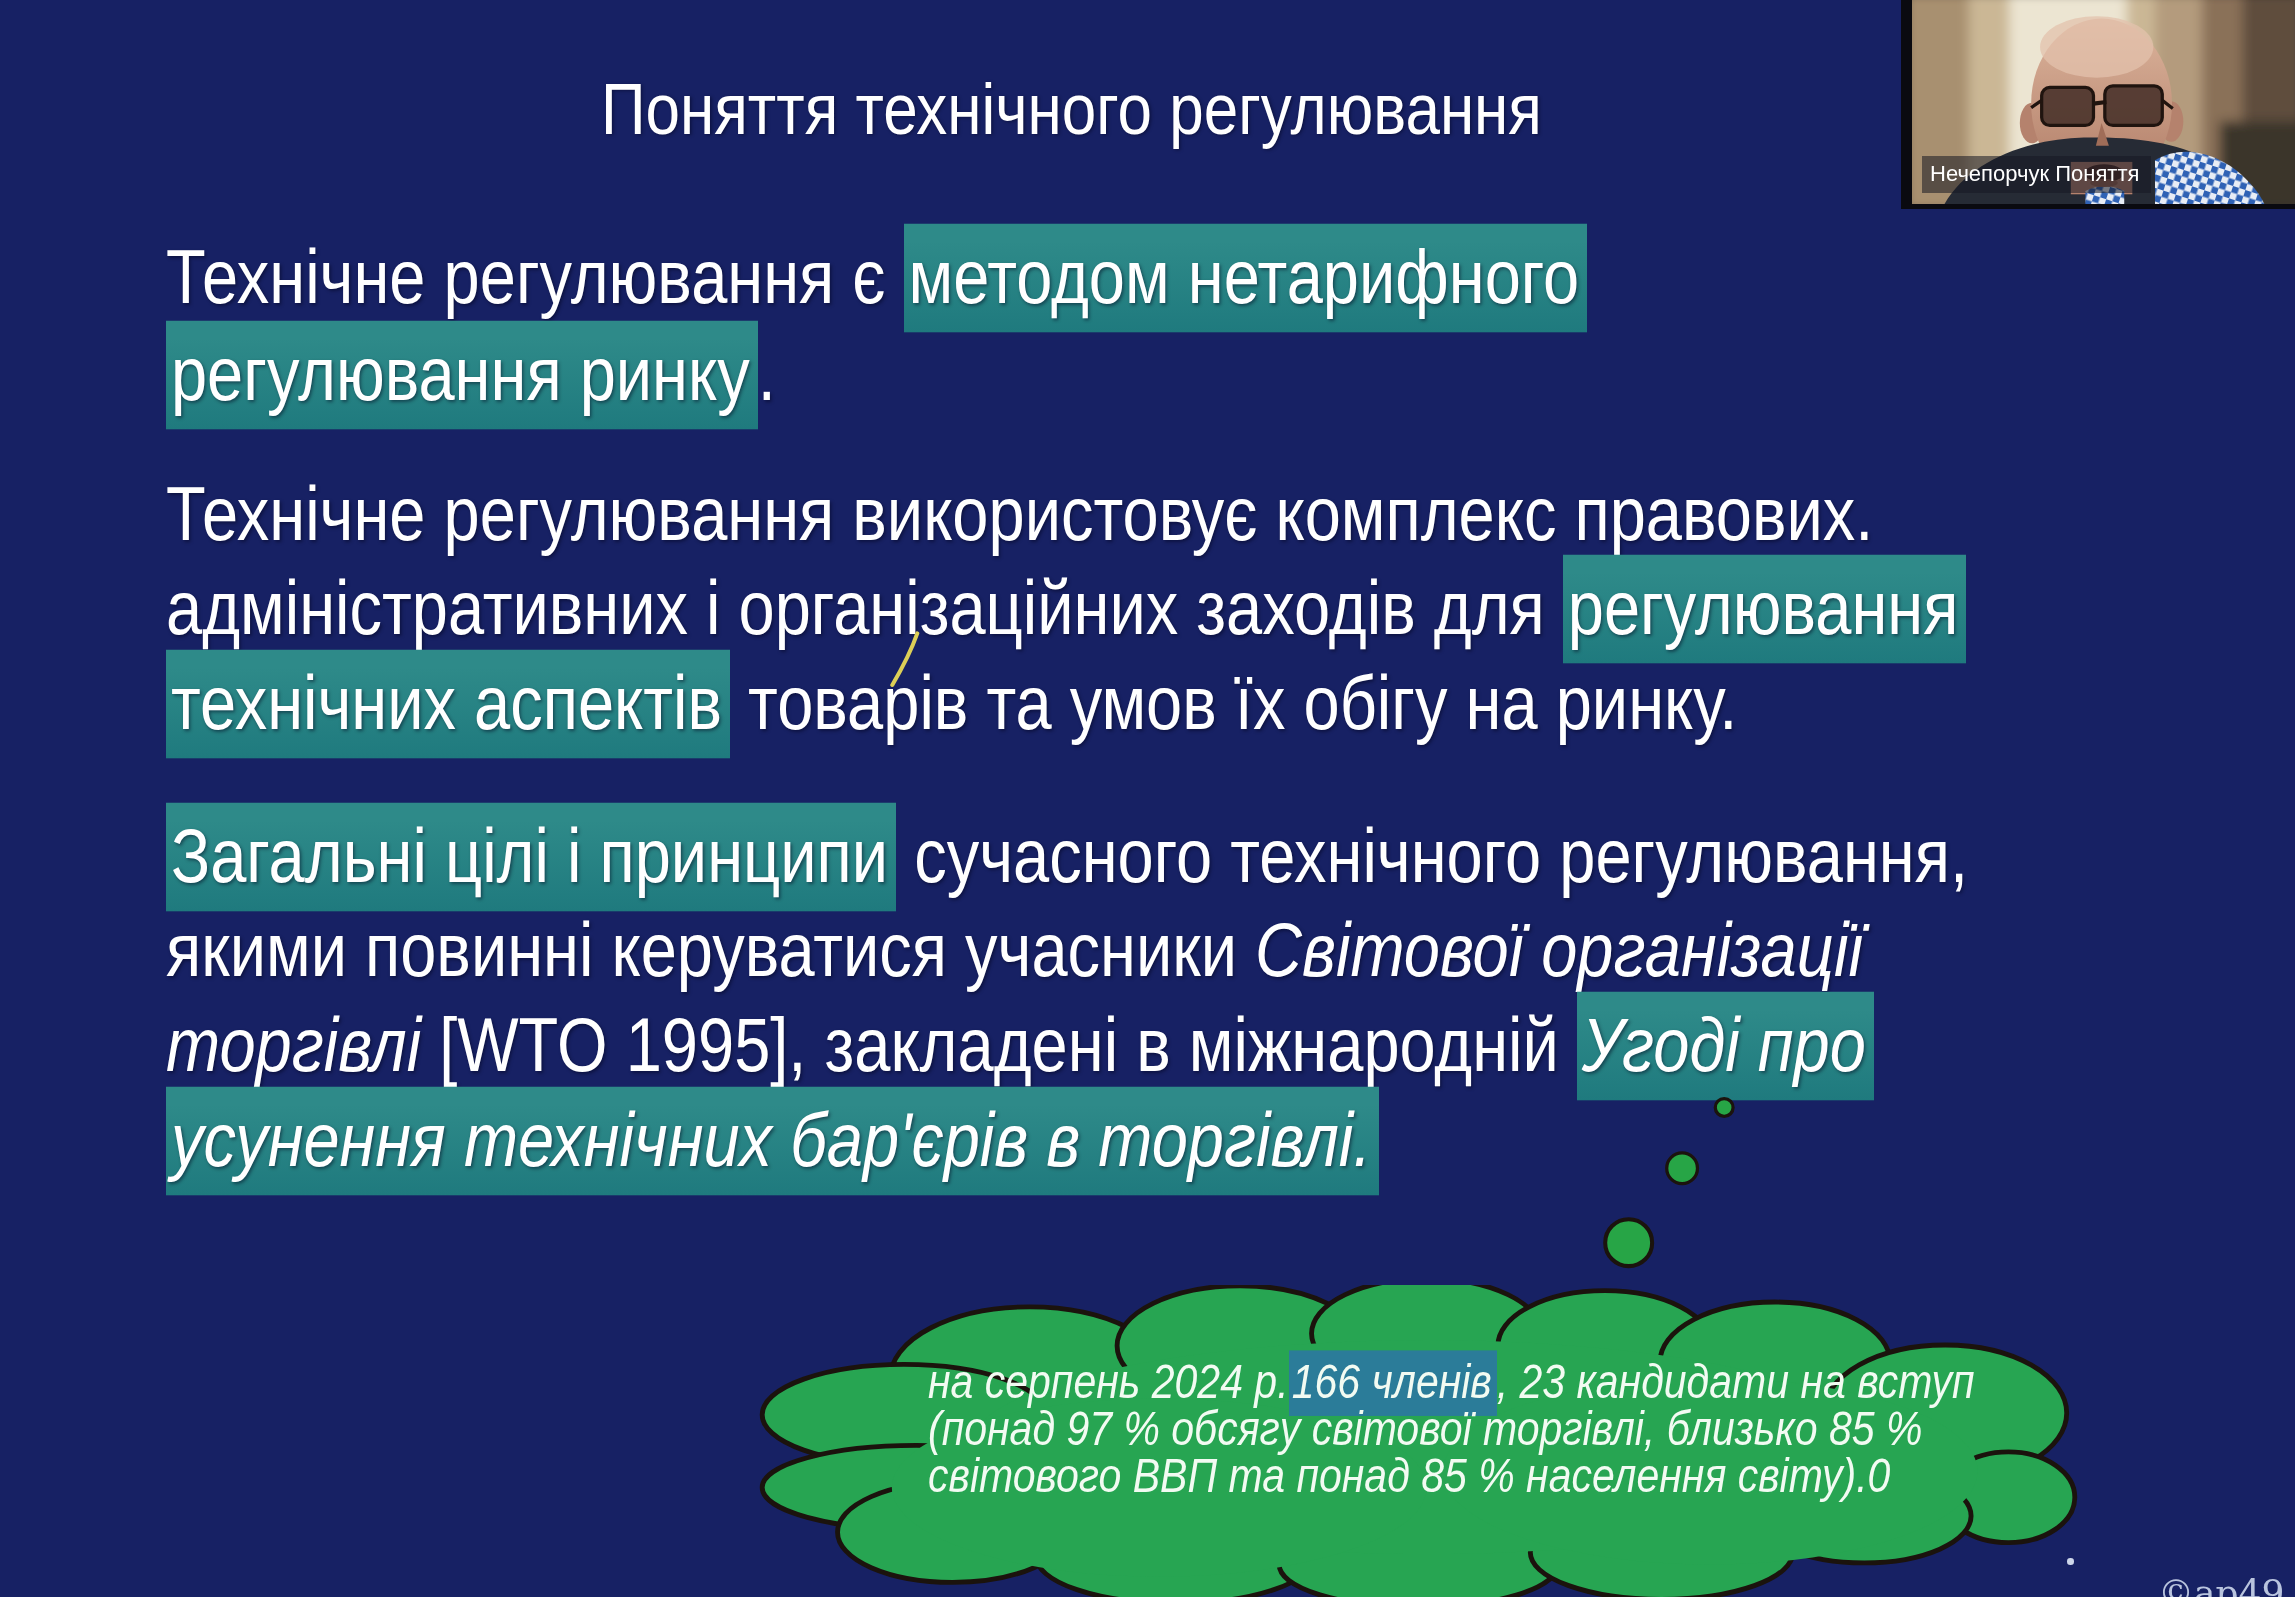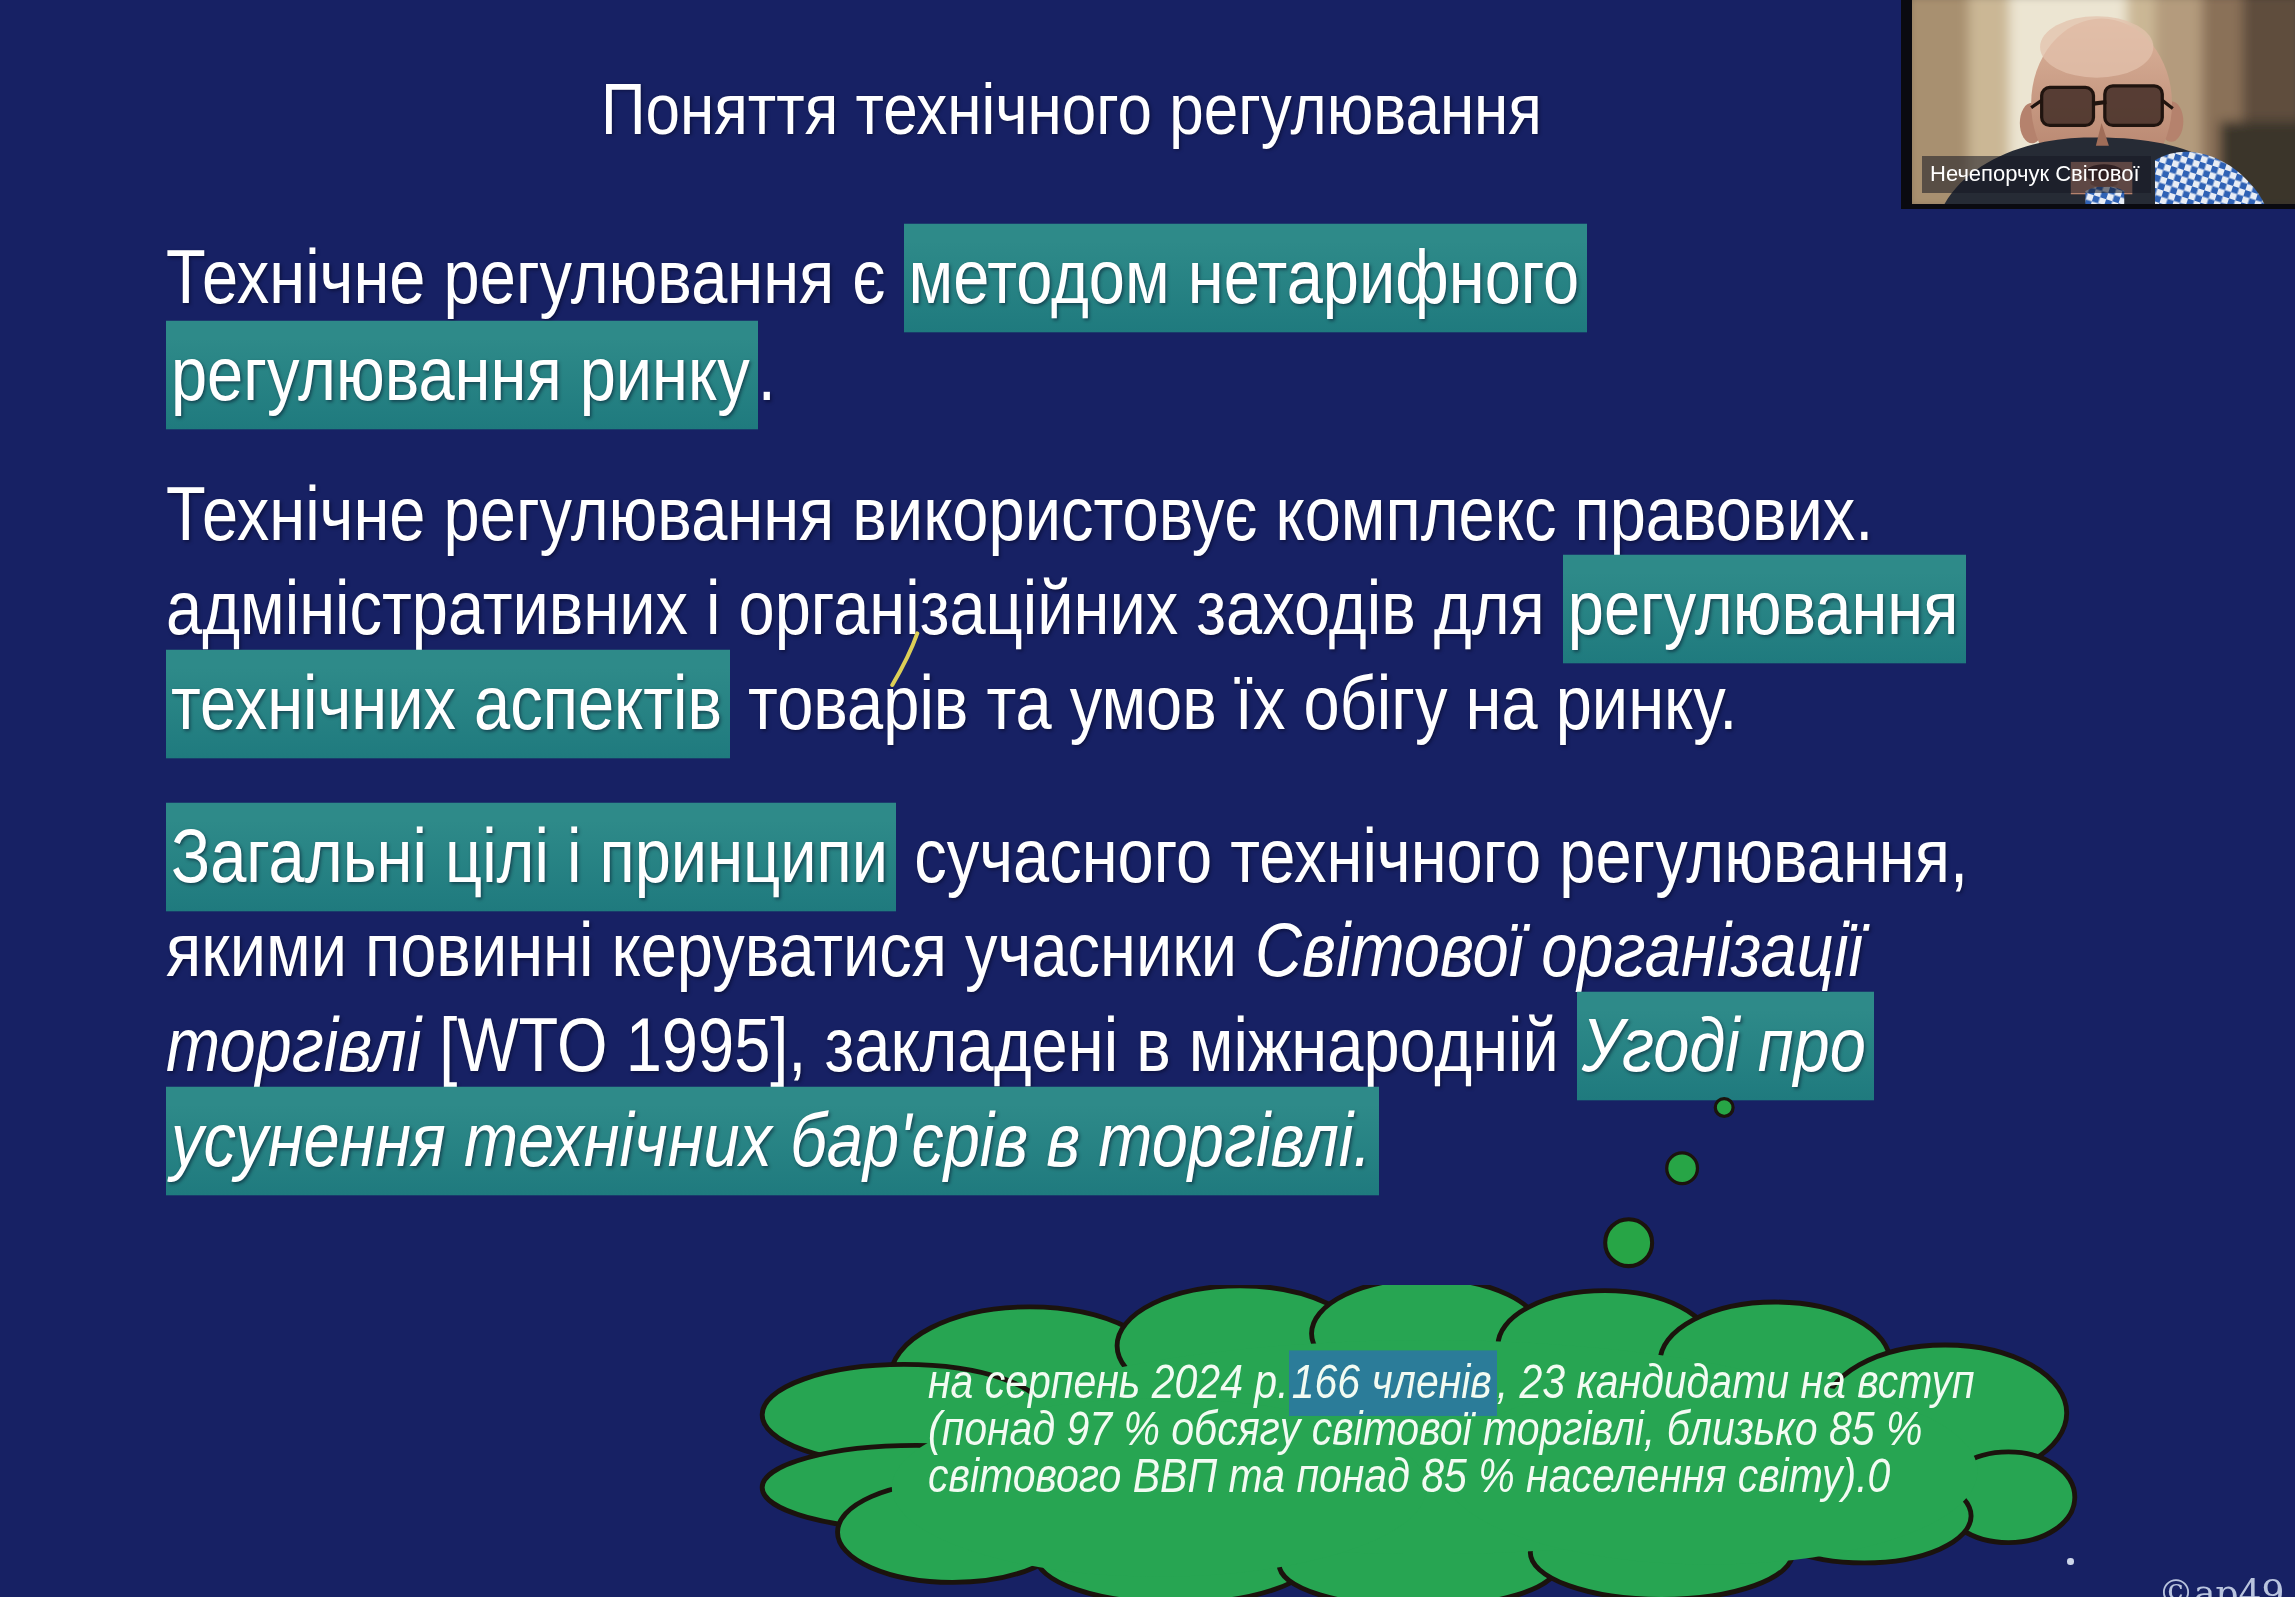--- a/index.html
+++ b/index.html
@@ -166,21 +166,21 @@
         <ellipse cx="237" cy="214" rx="24" ry="11" fill="#4e2a22"></ellipse>
         <ellipse cx="237" cy="226" rx="17" ry="5" fill="#9c6450"></ellipse>
 
         <g fill="#4a332b" fill-opacity="0.9" stroke="#20140f" stroke-width="4">
           <rect x="160" y="108" width="64" height="47" rx="10"></rect>
           <rect x="238" y="106" width="71" height="49" rx="10"></rect>
         </g>
         <path d="M224,128 L240,126" stroke="#20140f" stroke-width="5" fill="none"></path>
         <path d="M160,124 L147,133 M309,124 L322,134" stroke="#20140f" stroke-width="4" fill="none"></path>
       </svg>
-      <div class="name-label">Нечепорчук Світової</div>
+      <div class="name-label">Нечепорчук Поняття</div>
     </div>
   </div>
 
   <div class="tiny-dot"></div>
 
   <div class="watermark">©ap49</div>
 
 </div>
 
 

